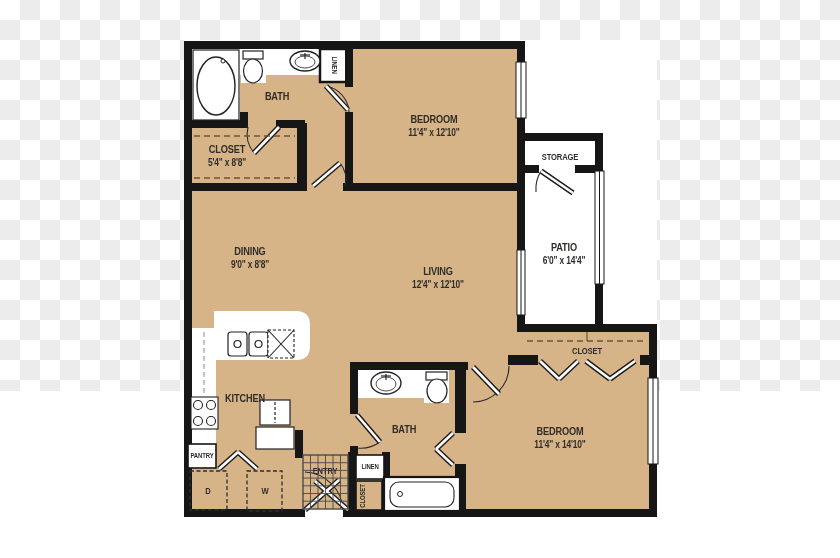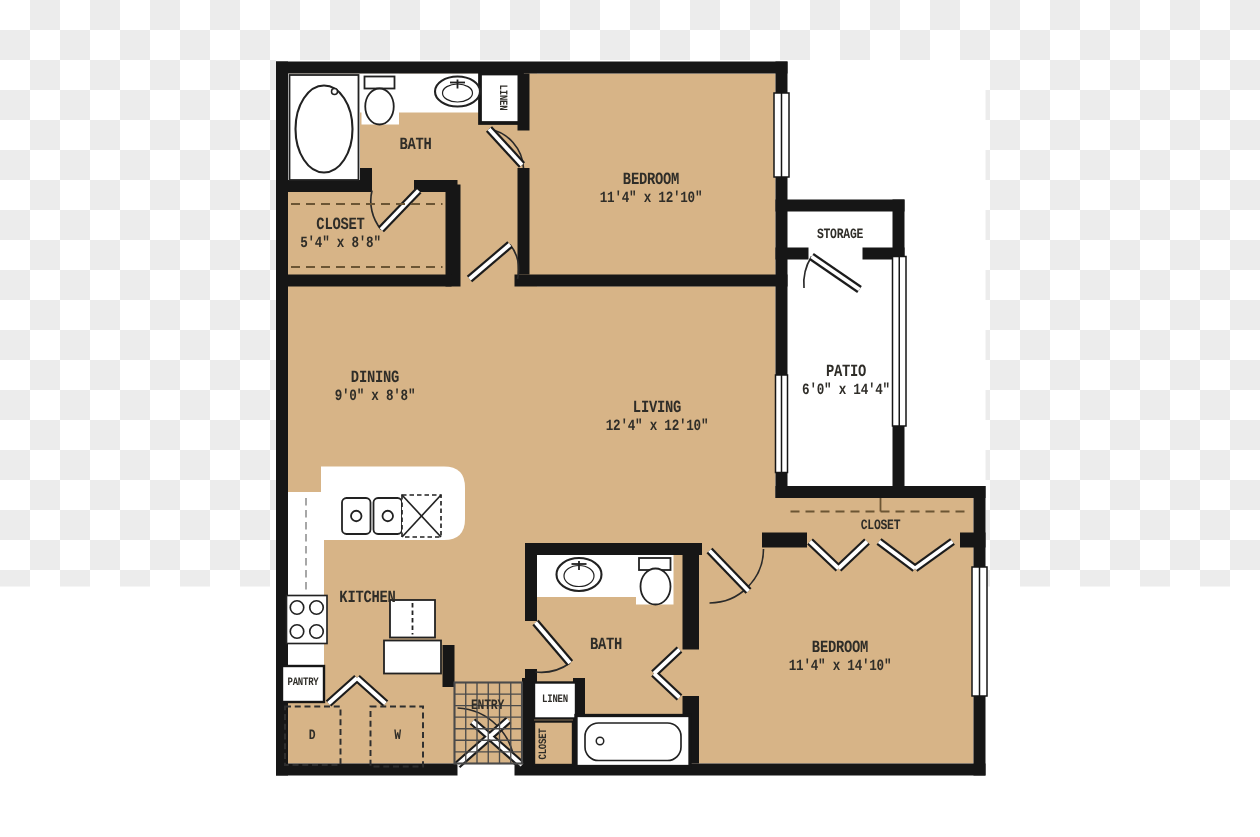--- a/index.html
+++ b/index.html
@@ -4,21 +4,20 @@
 <style>
   html,body{margin:0;padding:0;}
   body{
     width:840px;height:558px;overflow:hidden;
     font-family:"Liberation Sans", sans-serif;
     background:#fff;
   }
   .stage{
     position:relative;width:840px;height:391px;
     background: conic-gradient(#ececec 25%, #ffffff 25% 50%, #ececec 50% 75%, #ffffff 75%) 0 0 / 40px 40px;
-    font-family: Liberation Mono, monospace;
   }
   .paper{position:absolute;left:184px;top:40px;width:473px;height:477px;background:#ffffff;}
   svg.plan{position:absolute;left:0;top:0;}
   .lbl{
     position:absolute;color:#2f2d28;font-weight:bold;white-space:nowrap;
     transform:translate(-50%,-50%) scaleX(0.8);transform-origin:center;
     text-align:center;letter-spacing:-0.2px;line-height:1.15;
   }
   .lbl .dims{font-weight:bold;}
   .name{font-size:11.5px;}

